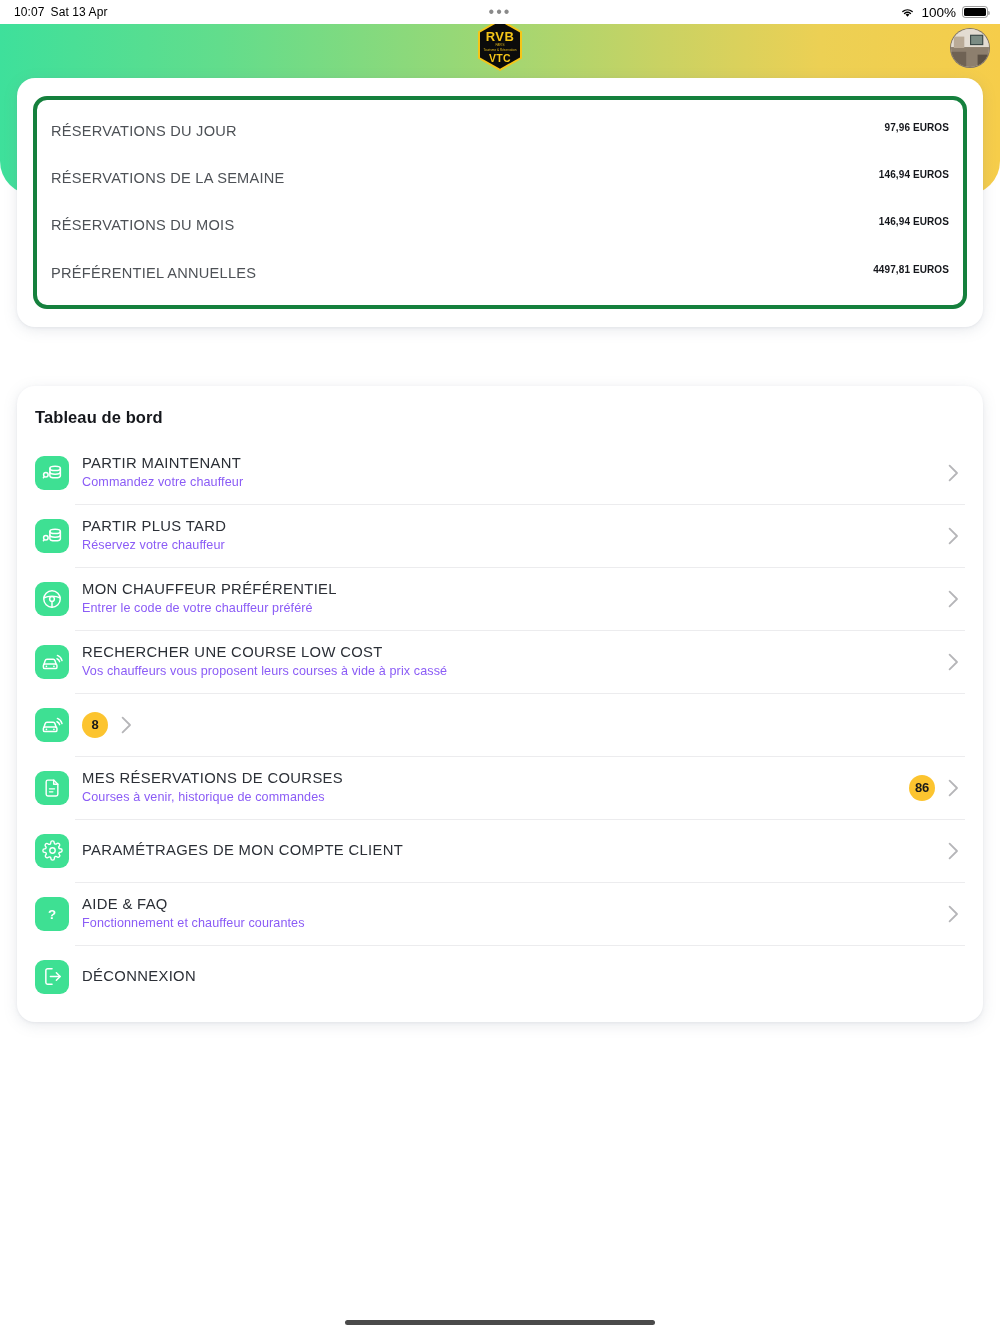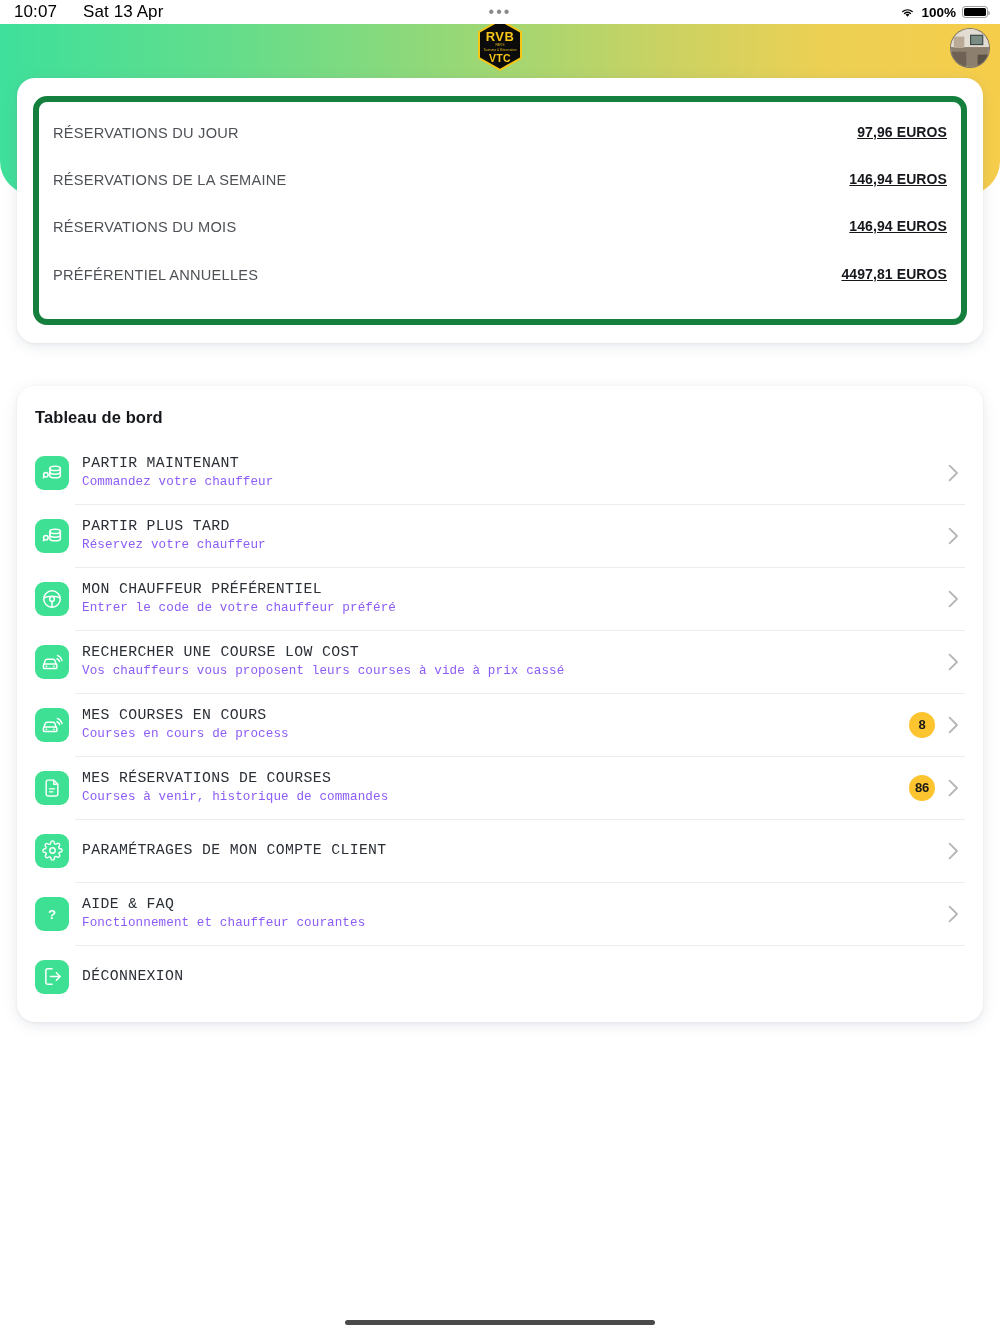--- a/index.html
+++ b/index.html
@@ -10,26 +10,26 @@
     overflow: hidden;
   }
   .screen { position: relative; width: 1000px; height: 1334px; background: #fff; }
 
   
   .statusbar {
     position: absolute; top: 0; left: 0; width: 1000px; height: 24px;
     display: flex; align-items: center; z-index: 50;
     background: #ffffff;
   }
-  .sb-left { position: absolute; left: 14px; display: flex; align-items: center; gap: 26px;
-             font-size: 17px; color: #000; font-weight: 500; letter-spacing: .1px; }
+  .sb-left { position: absolute; left: 14px; display: flex; align-items: center; gap: 6px;
+             font-size: 12px; color: #000; font-weight: 500; letter-spacing: .1px; }
   .sb-center { position: absolute; left: 0; right: 0; text-align: center;
                font-size: 16px; letter-spacing: 2px; color: #8a8a8a; line-height: 10px; }
   .sb-right { position: absolute; right: 12px; display: flex; align-items: center; gap: 6px;
-              font-size: 13.5px; color: #000; font-weight: 700; }
+              font-size: 13.5px; color: #000; font-weight: 400; }
   .wifi-ic { width: 15px; height: 11px; display:block; }
   .batt { position: relative; width: 26px; height: 12px; border: 1.2px solid rgba(0,0,0,.38);
           border-radius: 3.2px; padding: 1.3px; }
   .batt::after { content:""; position:absolute; right:-3.2px; top:3.6px; width:2px; height:4px;
                  background: rgba(0,0,0,.3); border-radius: 0 1.5px 1.5px 0; }
   .batt i { display:block; width:100%; height:100%; background:#000; border-radius:1.6px; }
 
   
   .header {
     position: absolute; top: 24px; left: 0; width: 1000px; height: 171px;
@@ -53,38 +53,38 @@
     position: absolute; left: 17px; width: 966px; background: #fff;
     border-radius: 18px; z-index: 10;
     box-shadow: 0 3px 14px rgba(120,130,150,.17), 0 1px 3px rgba(120,130,150,.10);
   }
   #activity-card { top: 78px; padding: 18px 16px 18px 16px; }
   #dashboard-card { top: 386px; padding: 18px 16px 14px 16px; }
 
   .card-title { font-size: 16.5px; font-weight: bold; color: #15171c; letter-spacing: .1px;
                 margin: 4px 0 14px 2px; }
 
-  .activity-box { border: 6px solid #15803d; border-radius: 14px; padding: 6px 14px 22px 14px; }
+  .activity-box { border: 4px solid #15803d; border-radius: 14px; padding: 6px 14px 10px 14px; }
   .act-row { display: flex; justify-content: space-between; align-items: flex-start;
              padding: 16px 0 13px 0; }
   .act-label { font-size: 14.6px; color: #4d5156; letter-spacing: .25px; line-height: 1.25; }
-  .act-value { font-size: 14px; color: #15171c; font-weight: bold; text-align: left;
-               line-height: 1.28; max-width: 110px; letter-spacing: .1px; text-decoration: underline; }
+  .act-value { font-size: 10px; color: #15171c; font-weight: bold; text-align: left;
+               line-height: 1.28; max-width: 110px; letter-spacing: .1px; }
 
   
   .row { position: relative; display: flex; align-items: center; min-height: 63px; padding: 0 2px; }
   .row + .row::before {
     content: ""; position: absolute; top: 0; left: 42px; right: 2px; height: 1px; background: #ececee;
   }
   .row-ic {
     flex: 0 0 34px; width: 34px; height: 34px; border-radius: 9px; background: #3ee093;
     display: flex; align-items: center; justify-content: center; margin-right: 13px;
   }
   .row-ic svg { display: block; }
-  .row-text { flex: 1 1 auto; min-width: 0; font-family: Liberation Mono, monospace; }
+  .row-text { flex: 1 1 auto; min-width: 0; }
   .row-title { font-size: 14.8px; color: #2b2f36; letter-spacing: .35px; line-height: 1.22; }
   .row-sub { font-size: 12.6px; color: #8b5cf6; letter-spacing: .1px; margin-top: 3px; line-height: 1.2; }
   .badge {
     flex: 0 0 auto; width: 26px; height: 26px; border-radius: 50%; background: #fcc42f;
     color: #1a1a1a; font-size: 13px; font-weight: bold; display: flex;
     align-items: center; justify-content: center; margin-right: 10px; letter-spacing: -.2px;
   }
   .chev { flex: 0 0 auto; width: 16px; margin-right: 4px; display: flex; justify-content: center; }
   .chev svg { display: block; }
   .chev.empty { visibility: hidden; }
@@ -260,24 +260,20 @@
           <div class="row-ic">
             <svg width="22" height="22" viewBox="0 0 24 24" fill="none" stroke="#fff" stroke-width="1.6" stroke-linecap="round" stroke-linejoin="round">
       <path d="M3.2 14.6 4.6 10.3a2 2 0 0 1 1.9-1.4h6.8a2 2 0 0 1 1.9 1.4l1.4 4.3"></path>
       <rect x="2.6" y="14.2" width="14.8" height="5" rx="1.6"></rect>
       <circle cx="5.9" cy="16.7" r="0.95" fill="#fff" stroke="none"></circle>
       <circle cx="14.1" cy="16.7" r="0.95" fill="#fff" stroke="none"></circle>
       <path d="M17.4 8.4a4.6 4.6 0 0 1 2.9 3.2"></path>
       <path d="M17.9 4.8a8.3 8.3 0 0 1 5 5.7"></path>
             </svg>
           </div>
-          <div class="row-text">
-            <div class="row-title">MES COURSES EN COURS</div>
-            <div class="row-sub">Courses en cours de process</div>
-          </div>
           <div class="badge">8</div>
           <div class="chev">
             <svg width="11" height="18" viewBox="0 0 11 18" fill="none" stroke="#b5b5b8" stroke-width="1.8" stroke-linecap="round" stroke-linejoin="round">
               <path d="M1.6 1.6 9 9l-7.4 7.4"></path>
             </svg>
           </div>
         </div>
         <div class="row">
           <div class="row-ic">
             <svg width="20" height="20" viewBox="0 0 24 24" fill="none" stroke="#fff" stroke-width="1.7" stroke-linecap="round" stroke-linejoin="round">

